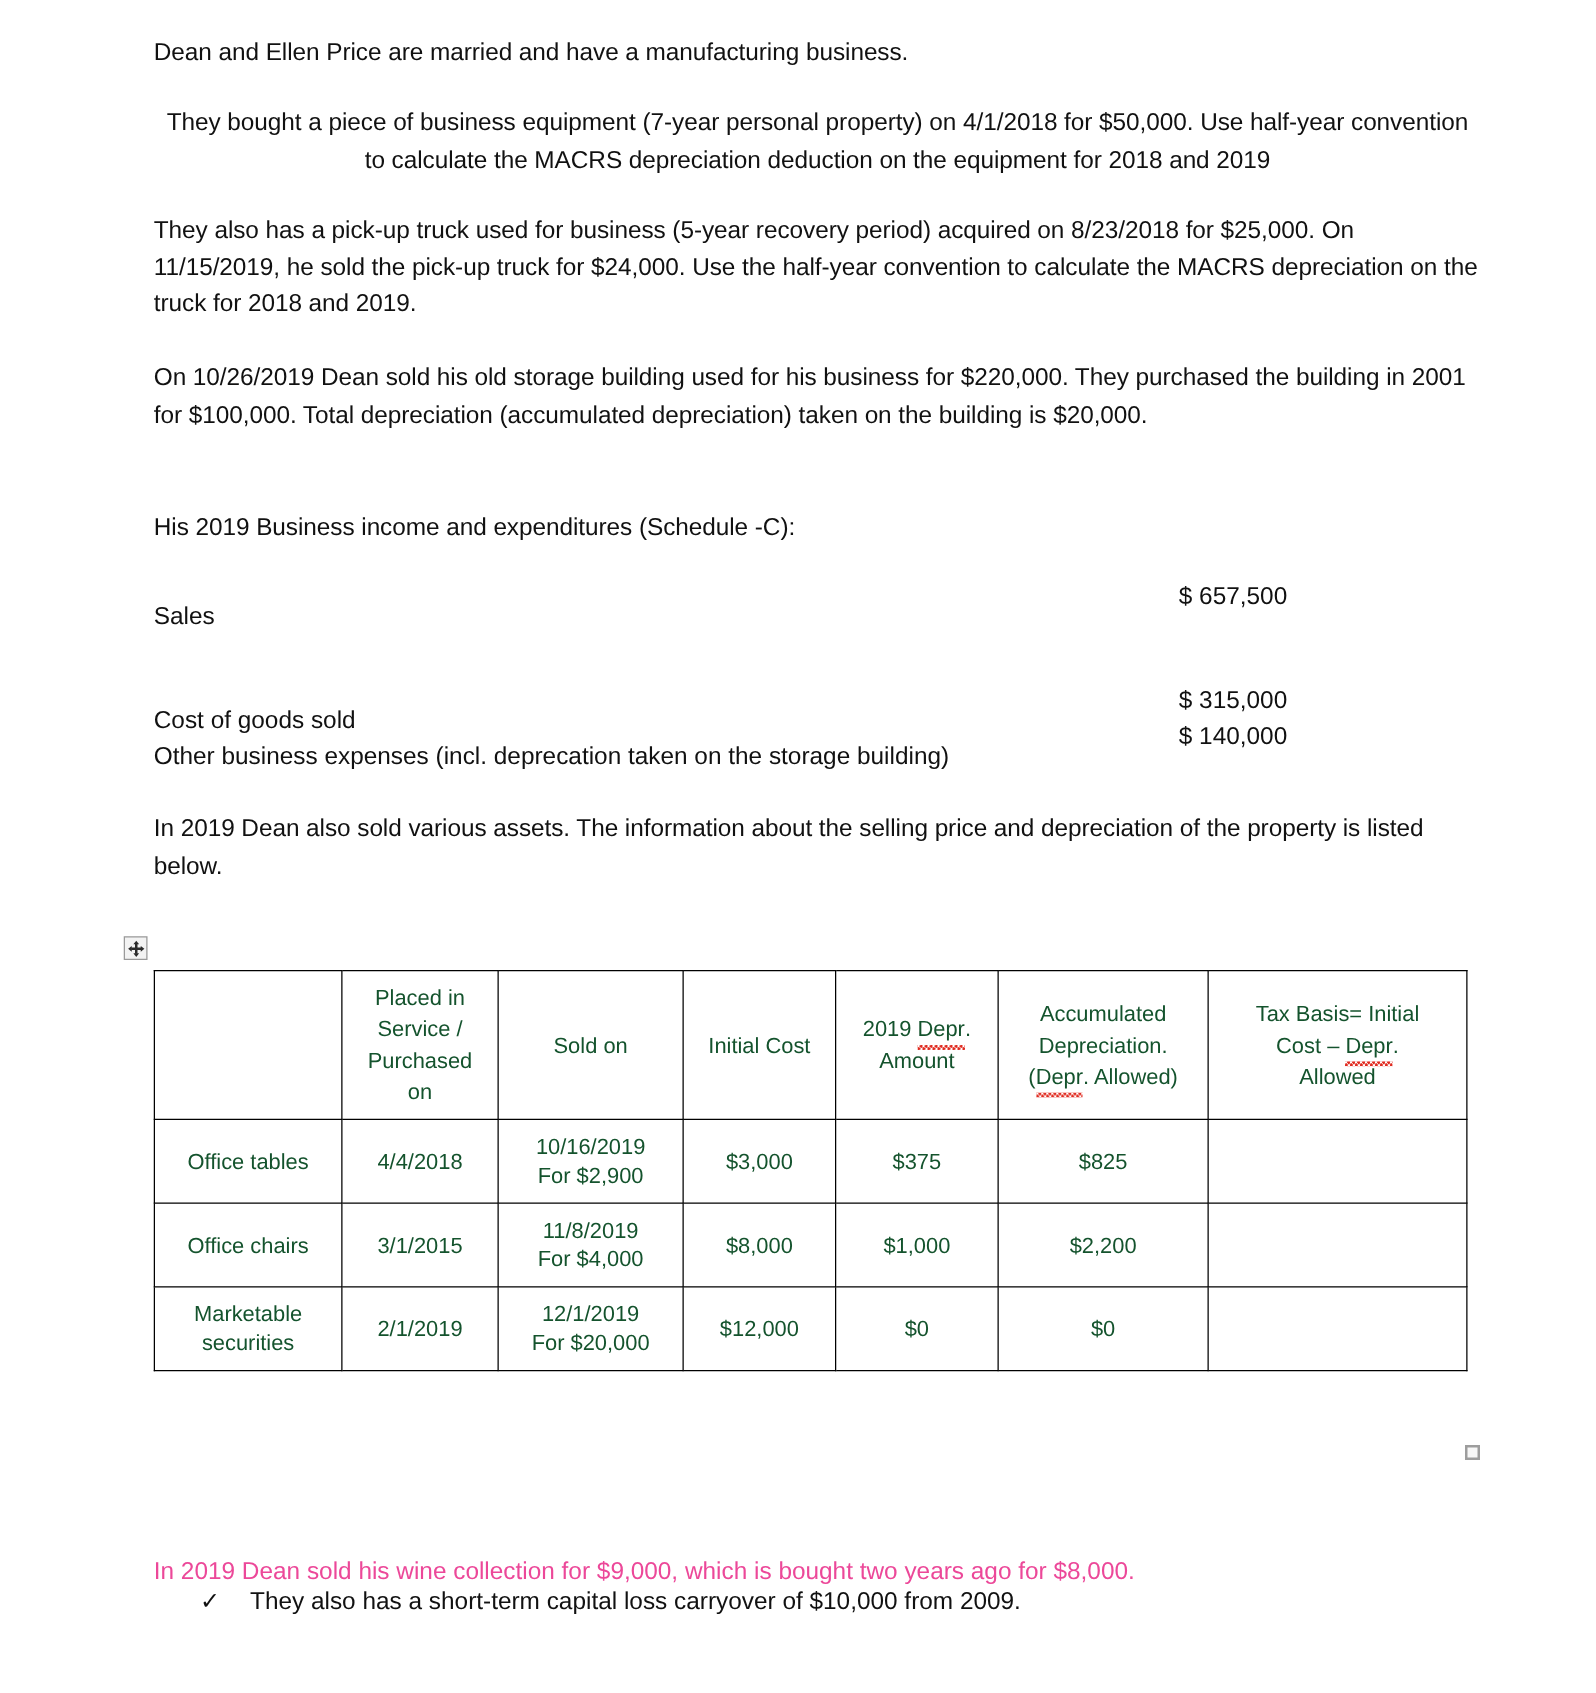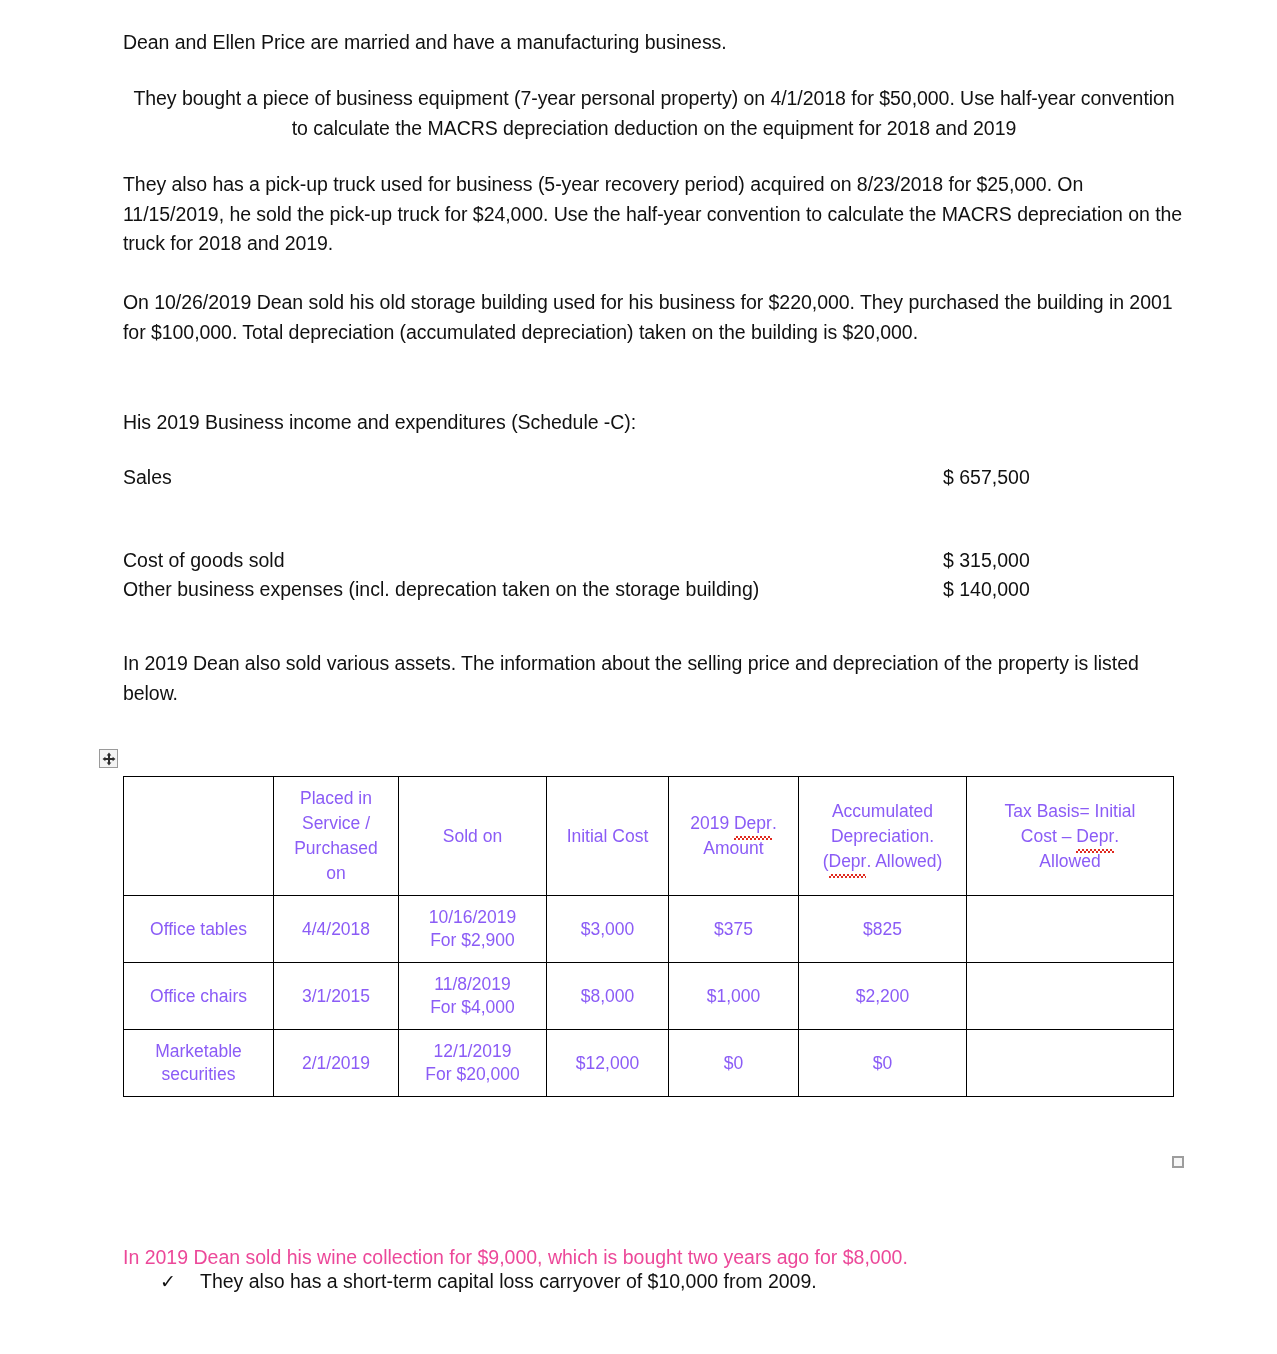--- a/index.html
+++ b/index.html
@@ -46,20 +46,21 @@
   .money-row {
     position: absolute;
     left: 123px;
     width: 1062px;
     font-size: 19.5px;
     line-height: 29.5px;
     color: #111111;
   }
   .money-row .label {
     display: inline-block;
+    margin-top: 16px;
   }
   .money-row .amount {
     position: absolute;
     left: 820px;
     top: 0;
     white-space: nowrap;
   }
   .r-sales { top: 463px; }
   .r-cogs  { top: 546px; }
   .r-other { top: 575px; }
@@ -101,21 +102,21 @@
     top: 776px;
     width: 1050px;
   }
   table.asset-table {
     border-collapse: collapse;
     width: 1050px;
     table-layout: fixed;
     font-family: "Liberation Sans", sans-serif;
     font-size: 17.5px;
     line-height: 25px;
-    color: #8b5cf6;
+    color: #14532d;
   }
   table.asset-table td,
   table.asset-table th {
     border: 1.6px solid #000000;
     text-align: center;
     vertical-align: middle;
     padding: 4px 3px;
     font-weight: normal;
   }
   table.asset-table thead td {

